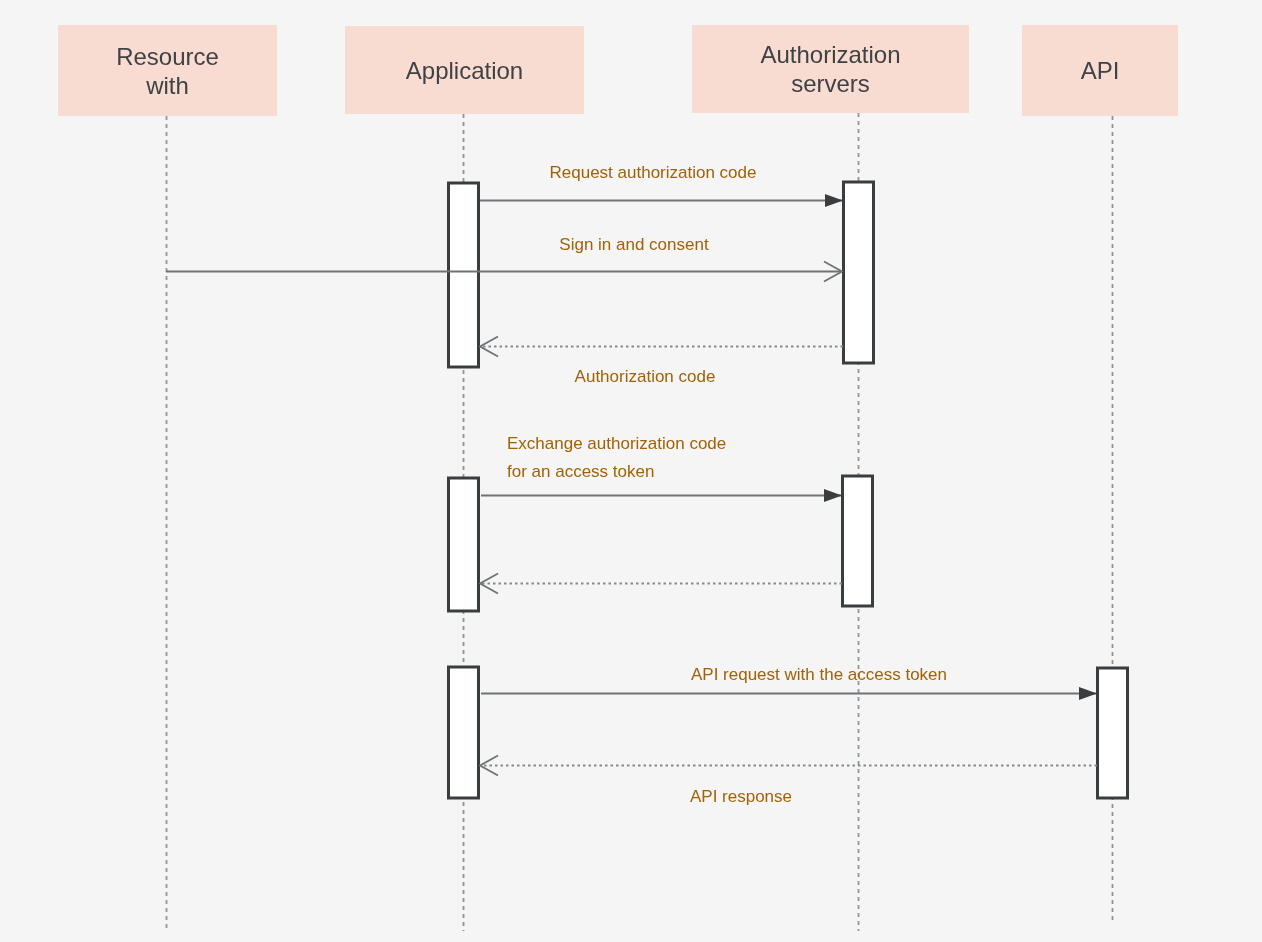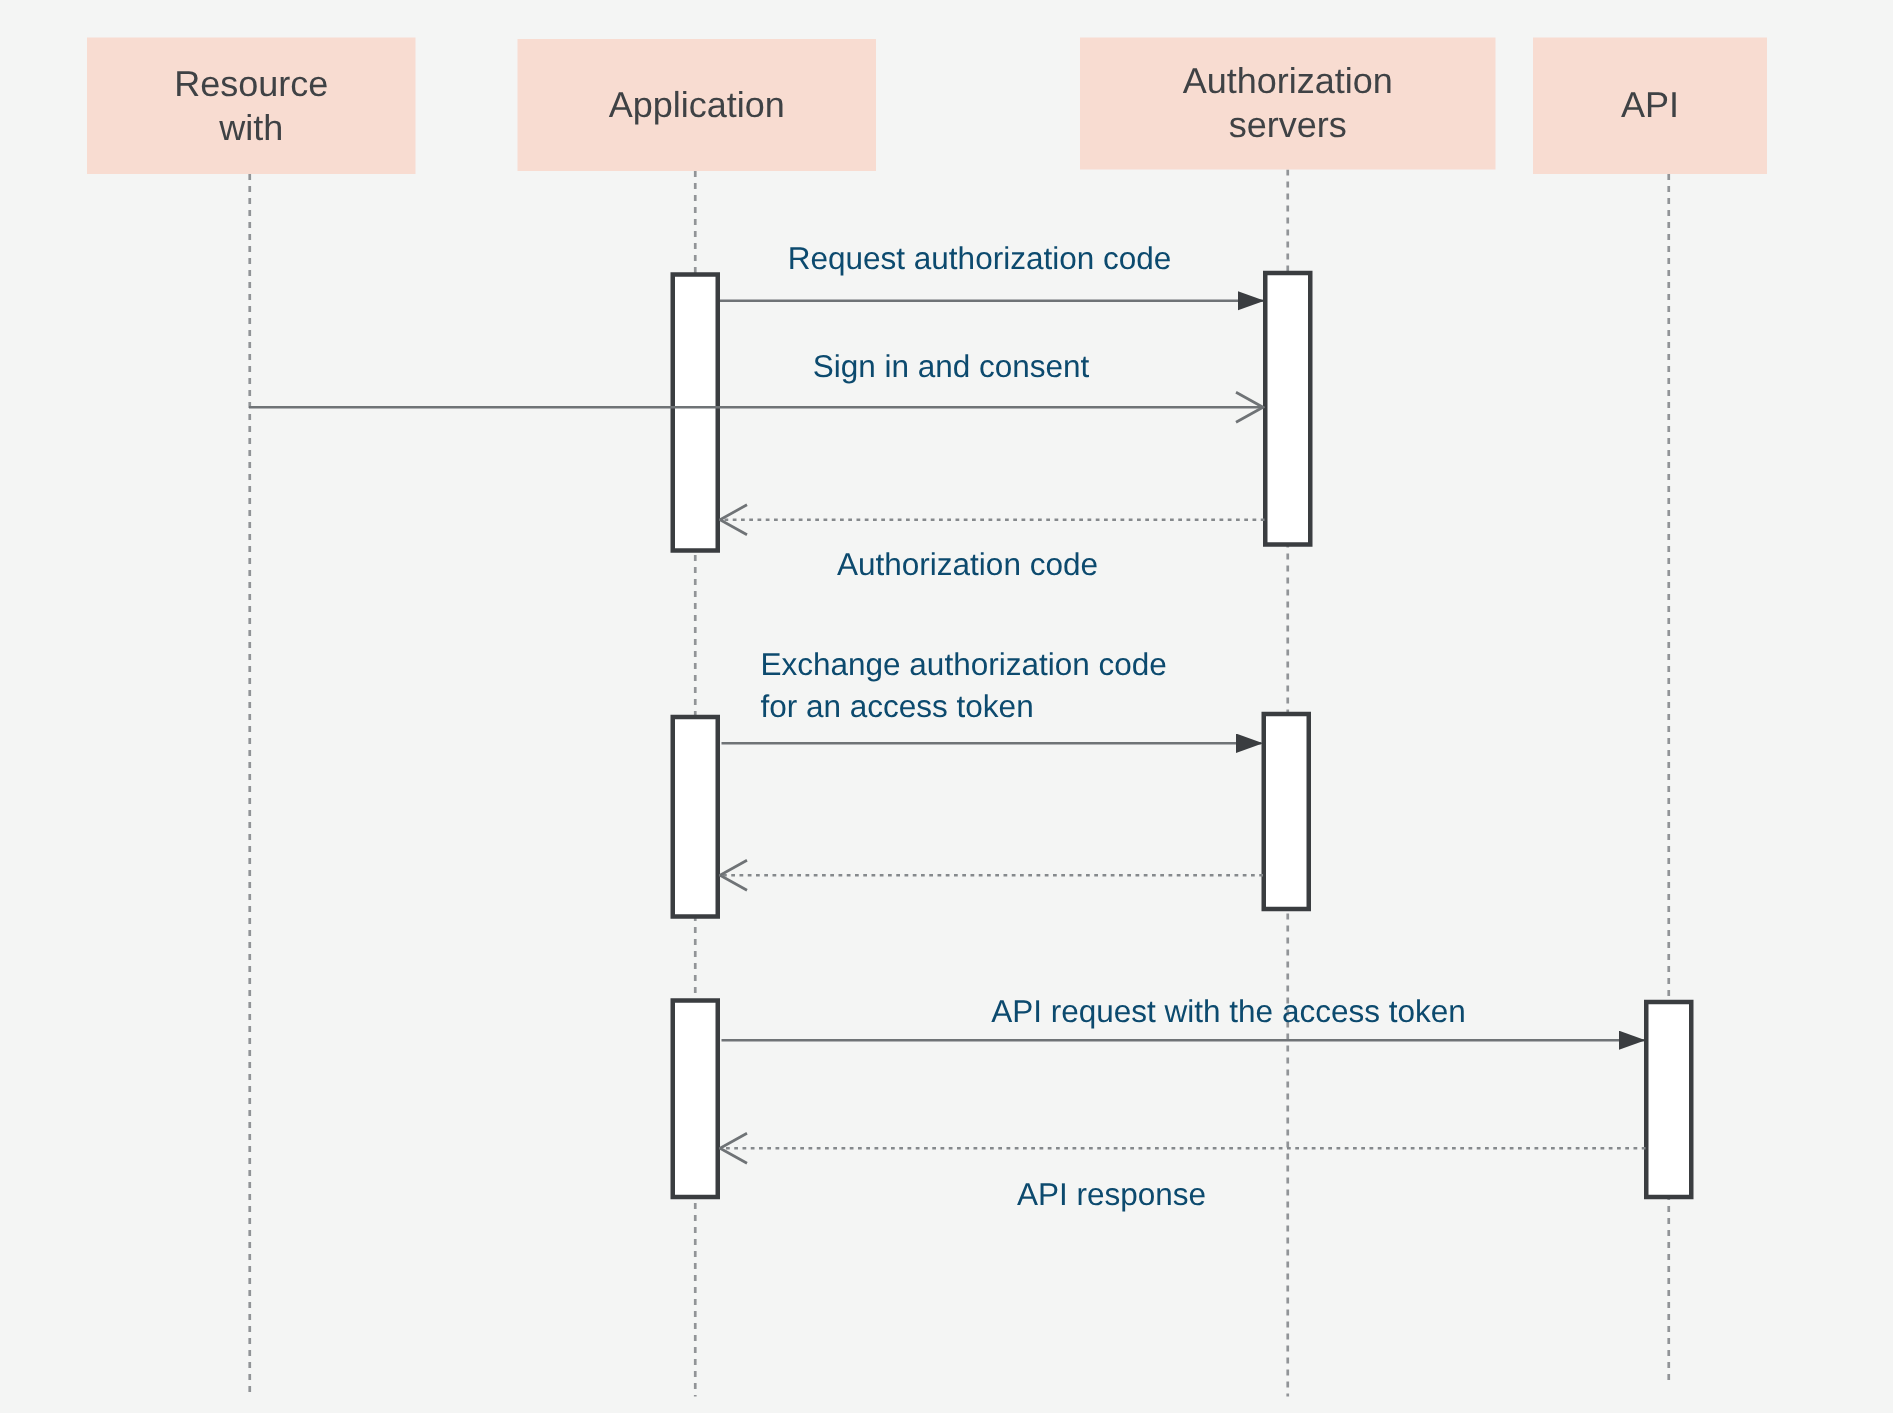--- a/index.html
+++ b/index.html
@@ -24,22 +24,22 @@
     font-size: 24px;
     line-height: 29px;
     display: flex;
     flex-direction: column;
     align-items: center;
     justify-content: center;
     text-align: center;
   }
   .msg-label {
     position: absolute;
-    color: #0c4a6e;
-    font-size: 21px;
+    color: #a16207;
+    font-size: 17px;
     line-height: 28px;
     white-space: nowrap;
   }
   .msg-label.centered { transform: translateX(-50%); }
 </style>
 </head>
 <body>
 
 <div class="canvas">
 
@@ -74,21 +74,21 @@
     <line x1="1097" y1="765.5" x2="481" y2="765.5" stroke="#85898c" stroke-width="1.8" stroke-dasharray="2.5 3" marker-end="url(#arrow-open)"></line>
   </svg>
 
   <div class="participant" style="left:58px; top:25px; width:219px; height:91px;text-align:right;">
     <span>Resource</span>
     <span>with</span>
   </div>
   <div class="participant" style="left:345px; top:26px; width:239px; height:88px;">
     <span>Application</span>
   </div>
-  <div class="participant" style="left:720px; top:25px; width:277px; height:88px;">
+  <div class="participant" style="left:692px; top:25px; width:277px; height:88px;">
     <span>Authorization</span>
     <span>servers</span>
   </div>
   <div class="participant" style="left:1022px; top:25px; width:156px; height:91px;">
     <span>API</span>
   </div>
 
   <div class="msg-label centered" style="left:653px; top:159px;">Request authorization code</div>
   <div class="msg-label centered" style="left:634px; top:231px;">Sign in and consent</div>
   <div class="msg-label centered" style="left:645px; top:363px;">Authorization code</div>

